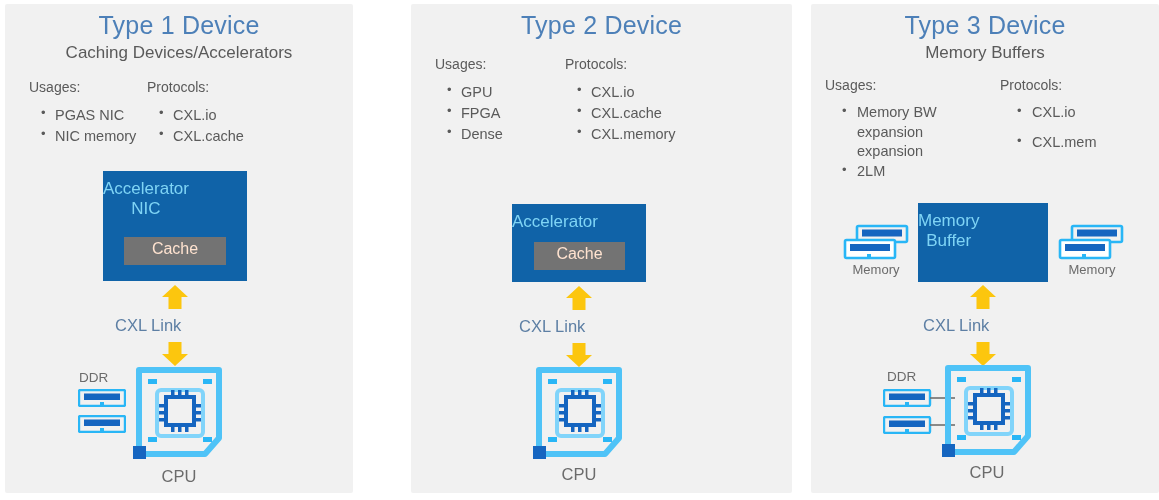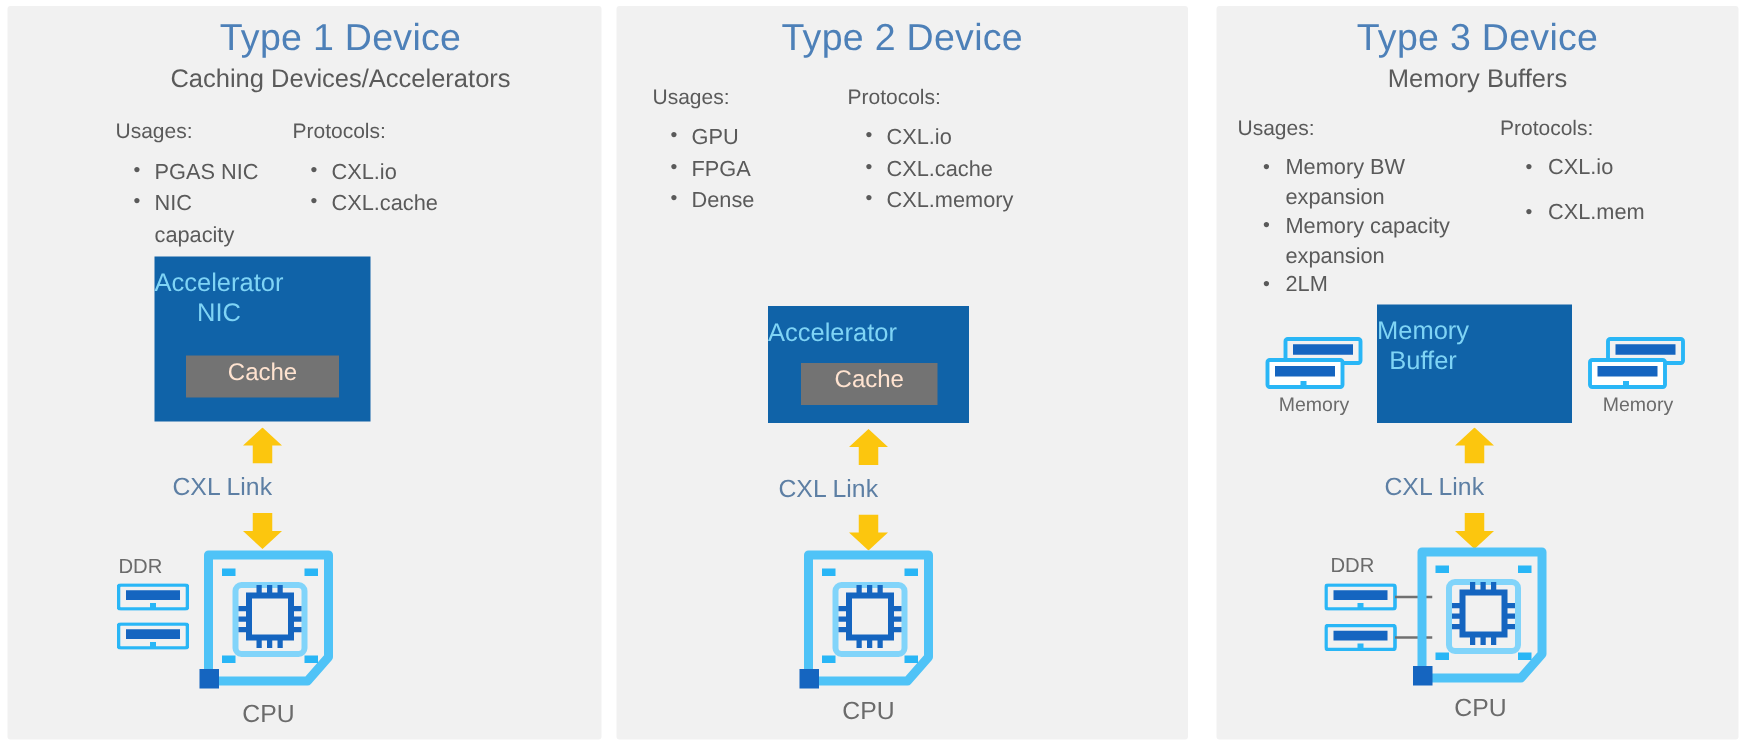--- a/index.html
+++ b/index.html
@@ -6,21 +6,21 @@
   body{
     width:1159px;height:500px;background:#ffffff;
     font-family:"Liberation Sans","DejaVu Sans",sans-serif;
     overflow:hidden;position:relative;
   }
   .board{position:absolute;inset:0;display:flex;gap:0;}
   .panel{
     position:absolute;top:4px;height:489px;
     background:#f1f1f1;border-radius:2px;
   }
-  #panel-1{left:5px;width:348px;padding-left:48px;}
+  #panel-1{left:5px;width:348px;}
   #panel-2{left:411px;width:381px;}
   #panel-3{left:811px;width:348px;}
 
   .title{
     text-align:center;color:#4d80b8;font-size:25px;
     letter-spacing:.2px;margin-top:7px;font-weight:400;
   }
   .subtitle{
     text-align:center;color:#5a5a5a;font-size:17px;
     margin-top:3px;font-weight:400;
@@ -84,21 +84,21 @@
 
   <div class="panel" id="panel-1">
     <div class="title">Type 1 Device</div>
     <div class="subtitle">Caching Devices/Accelerators</div>
 
     <div class="lists p1">
       <div class="usages">
         <div class="col-head">Usages:</div>
         <ul class="blist">
           <li>PGAS NIC</li>
-          <li>NIC capacity</li>
+          <li>NIC memory</li>
         </ul>
       </div>
       <div class="protocols">
         <div class="col-head">Protocols:</div>
         <ul class="blist">
           <li>CXL.io</li>
           <li>CXL.cache</li>
         </ul>
       </div>
     </div>
@@ -236,21 +236,20 @@
   <div class="panel" id="panel-3">
     <div class="title">Type 3 Device</div>
     <div class="subtitle">Memory Buffers</div>
 
     <div class="lists p3">
       <div class="usages">
         <div class="col-head">Usages:</div>
         <ul class="blist">
           <li>Memory BW</li>
           <li class="cont">expansion</li>
-          <li>Memory capacity</li>
           <li class="cont">expansion</li>
           <li>2LM</li>
         </ul>
       </div>
       <div class="protocols">
         <div class="col-head">Protocols:</div>
         <ul class="blist" style="margin-top:10px;">
           <li style="margin-bottom:10px;">CXL.io</li>
           <li>CXL.mem</li>
         </ul>

